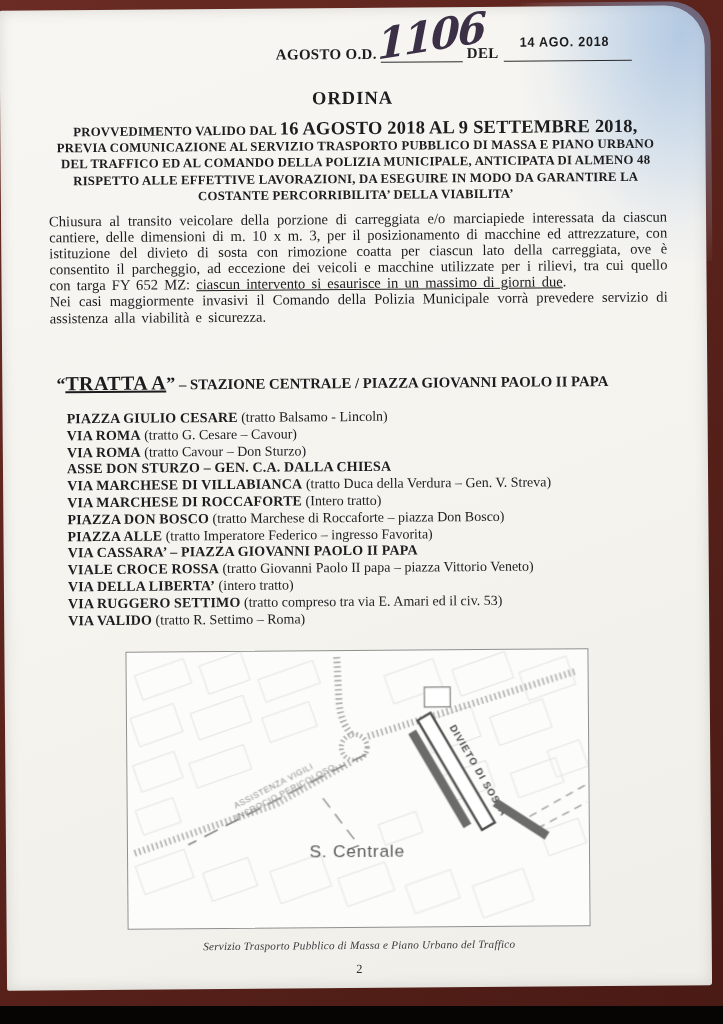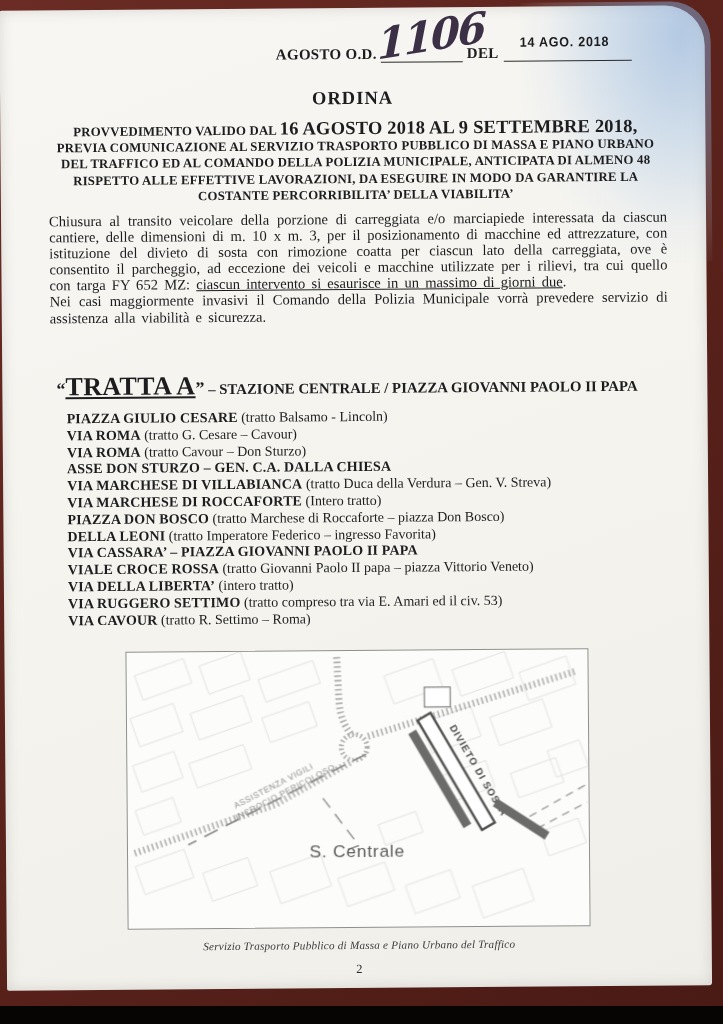--- a/index.html
+++ b/index.html
@@ -69,21 +69,21 @@
     word-spacing:2.5px;
   }
   .bodytext p{margin:0;}
   .u{text-decoration:underline;}
   
   .tratta{
     position:absolute;top:362px;left:54px;margin:0;
     font-size:14.8px;font-weight:bold;white-space:nowrap;
   }
   .tratta .q{font-size:18px;}
-  .tratta .tr-name{font-size:26px;text-decoration:underline;letter-spacing:0.4px;}
+  .tratta .tr-name{font-size:20px;text-decoration:underline;letter-spacing:0.4px;}
   
   .streets{
     position:absolute;top:401px;left:64px;width:580px;
     font-size:14px;line-height:16.8px;
   }
   .street-row{white-space:nowrap;}
   .s-name{font-weight:bold;letter-spacing:0.15px;}
   .s-detail{font-weight:normal;}
   
   .map-frame{
@@ -133,26 +133,26 @@
     <h2 class="tratta"><span class="q">“</span><span class="tr-name">TRATTA A</span><span class="q">”</span><span> – STAZIONE CENTRALE / PIAZZA GIOVANNI PAOLO II PAPA</span></h2>
 
     <div class="streets">
         <div class="street-row"><span class="s-name">PIAZZA GIULIO CESARE</span><span class="s-detail"> (tratto Balsamo - Lincoln)</span></div>
         <div class="street-row"><span class="s-name">VIA ROMA</span><span class="s-detail"> (tratto G. Cesare – Cavour)</span></div>
         <div class="street-row"><span class="s-name">VIA ROMA</span><span class="s-detail"> (tratto Cavour – Don Sturzo)</span></div>
         <div class="street-row"><span class="s-name">ASSE DON STURZO – GEN. C.A. DALLA CHIESA</span><span class="s-detail"></span></div>
         <div class="street-row"><span class="s-name">VIA MARCHESE DI VILLABIANCA</span><span class="s-detail"> (tratto Duca della Verdura – Gen. V. Streva)</span></div>
         <div class="street-row"><span class="s-name">VIA MARCHESE DI ROCCAFORTE</span><span class="s-detail"> (Intero tratto)</span></div>
         <div class="street-row"><span class="s-name">PIAZZA DON BOSCO</span><span class="s-detail"> (tratto Marchese di Roccaforte – piazza Don Bosco)</span></div>
-        <div class="street-row"><span class="s-name">DELLA LEONI</span><span class="s-detail"> (tratto Imperatore Federico – ingresso Favorita)</span></div>
+        <div class="street-row"><span class="s-name">PIAZZA ALLE</span><span class="s-detail"> (tratto Imperatore Federico – ingresso Favorita)</span></div>
         <div class="street-row"><span class="s-name">VIA CASSARA’ – PIAZZA GIOVANNI PAOLO II PAPA</span><span class="s-detail"></span></div>
         <div class="street-row"><span class="s-name">VIALE CROCE ROSSA</span><span class="s-detail"> (tratto Giovanni Paolo II papa – piazza Vittorio Veneto)</span></div>
         <div class="street-row"><span class="s-name">VIA DELLA LIBERTA’</span><span class="s-detail"> (intero tratto)</span></div>
         <div class="street-row"><span class="s-name">VIA RUGGERO SETTIMO</span><span class="s-detail"> (tratto compreso tra via E. Amari ed il civ. 53)</span></div>
-        <div class="street-row"><span class="s-name">VIA CAVOUR</span><span class="s-detail"> (tratto R. Settimo – Roma)</span></div>
+        <div class="street-row"><span class="s-name">VIA VALIDO</span><span class="s-detail"> (tratto R. Settimo – Roma)</span></div>
       </div>
 
     <div class="map-frame">
       <svg viewBox="0 0 463 278" xmlns="http://www.w3.org/2000/svg">
 
         <g fill="none" stroke="#cbcbc9" stroke-width="0.8" opacity="0.6">
           <rect x="10" y="14" width="52" height="26" transform="rotate(-19 36 27)"></rect>
           <rect x="76" y="6" width="44" height="30" transform="rotate(-19 98 21)"></rect>
           <rect x="134" y="18" width="58" height="24" transform="rotate(-19 163 30)"></rect>
           <rect x="6" y="58" width="46" height="30" transform="rotate(-19 29 73)"></rect>

